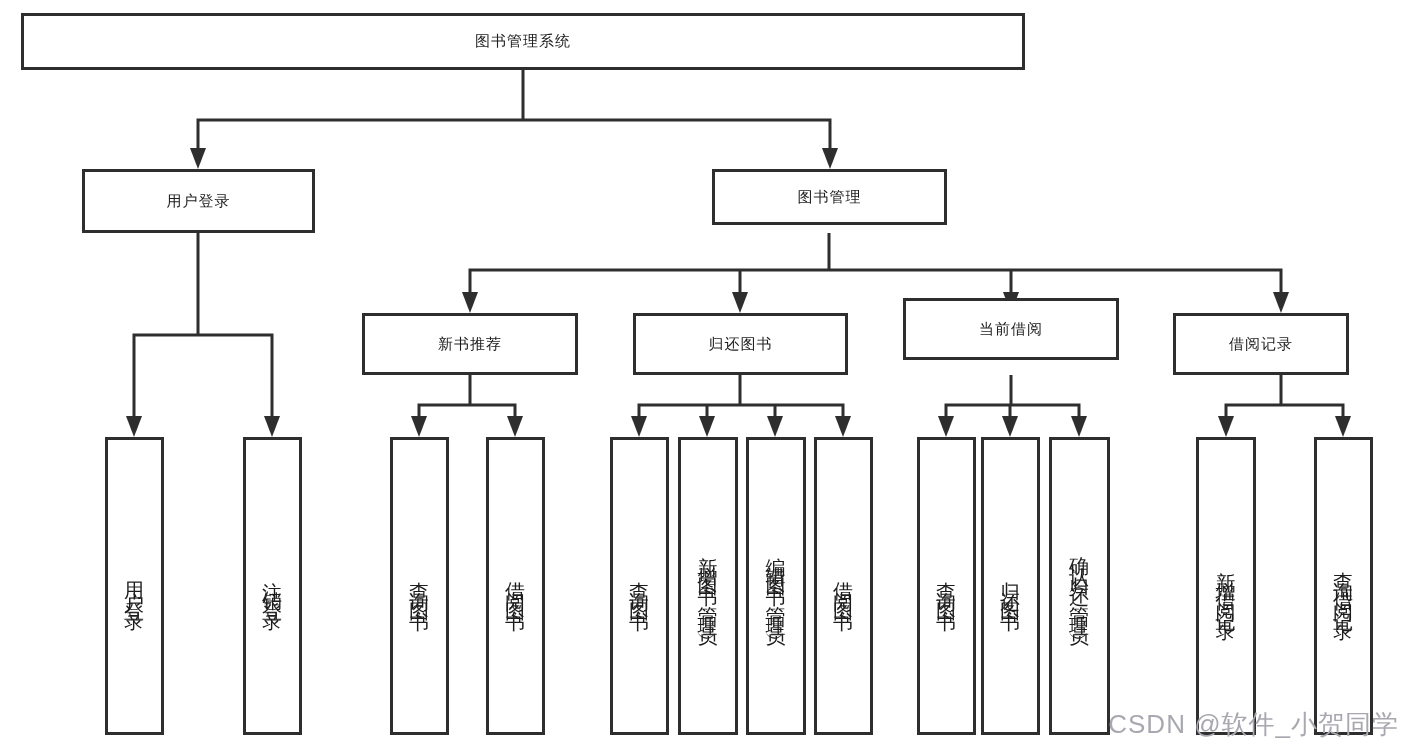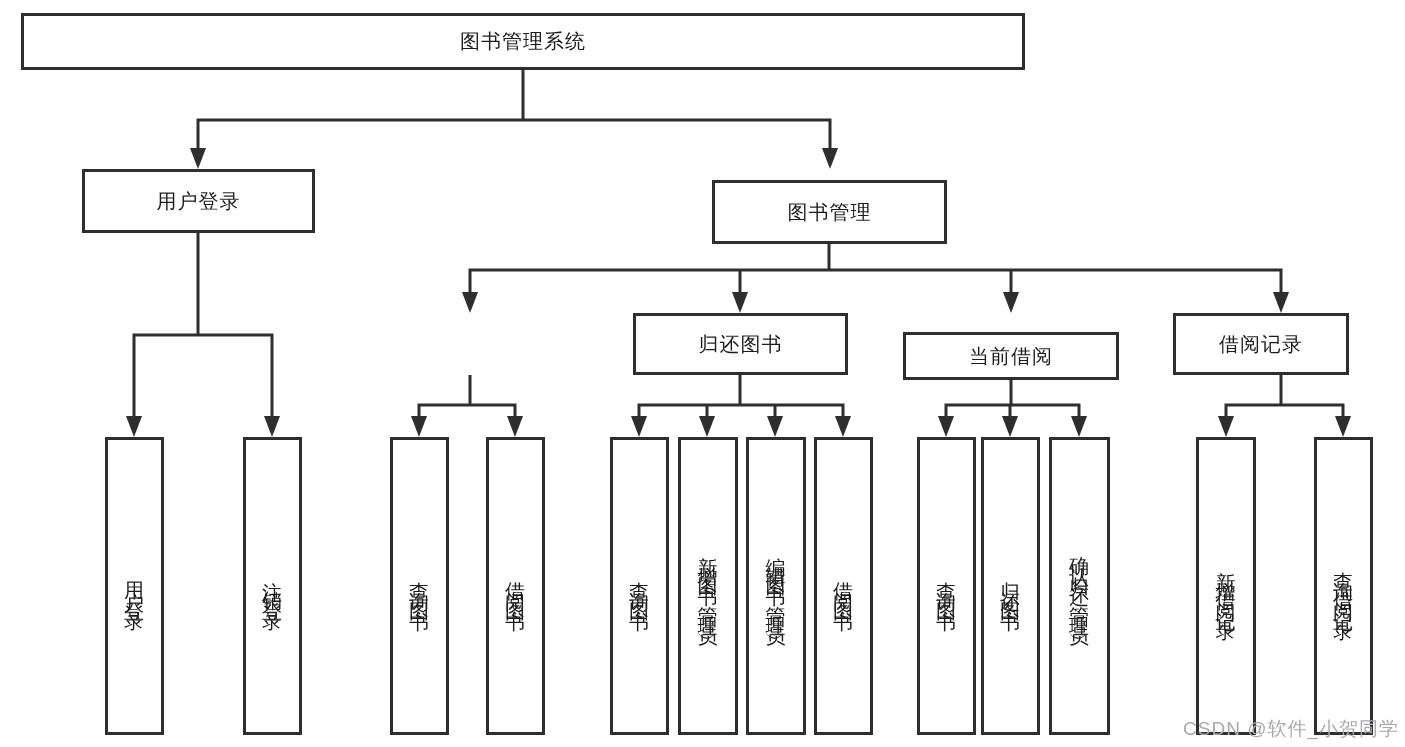--- a/index.html
+++ b/index.html
@@ -13,37 +13,37 @@
   .wires{position:absolute;left:0;top:0;z-index:1;pointer-events:none;}
   .node{
     position:absolute;
     box-sizing:border-box;
     border:3px solid #2e2e2e;
     background:#ffffff;
     display:flex;
     align-items:center;
     justify-content:center;
     color:#1c1c1c;
-    font-size:20px;
+    font-size:15px;
     letter-spacing:1px;
     z-index:2;
     text-align:center;
   }
   .vnode{
     writing-mode:vertical-rl;
     text-orientation:mixed;
     letter-spacing:10px;
     line-height:1;
     font-size:20px;
   }
   .watermark{
     position:absolute;
     right:6px;
     bottom:5px;
-    font-size:19px;
+    font-size:26px;
     color:#a8a8b0;
     letter-spacing:1px;
     z-index:3;
     white-space:nowrap;
   }
 </style>
 </head>
 <body>
 
 <div id="stage">
@@ -84,24 +84,25 @@
       <polygon points="1002,416 1018,416 1010,437"></polygon>
       <polygon points="1071,416 1087,416 1079,437"></polygon>
       <polygon points="1218,416 1234,416 1226,437"></polygon>
       <polygon points="1335,416 1351,416 1343,437"></polygon>
     </g>
   </svg>
 
   <div class="node" style="left:21px;top:13px;width:1004px;height:57px">图书管理系统</div>
 
   <div class="node" style="left:82px;top:169px;width:233px;height:64px">用户登录</div>
-  <div class="node" style="left:712px;top:180px;width:235px;height:64px">图书管理</div>
+  <div class="node" style="left:712px;top:169px;width:235px;height:56px">图书管理</div>
 
+  <div class="node" style="left:362px;top:313px;width:216px;height:62px">新书推荐</div>
   <div class="node" style="left:633px;top:313px;width:215px;height:62px">归还图书</div>
-  <div class="node" style="left:903px;top:332px;width:216px;height:48px">当前借阅</div>
+  <div class="node" style="left:903px;top:298px;width:216px;height:62px">当前借阅</div>
   <div class="node" style="left:1173px;top:313px;width:176px;height:62px">借阅记录</div>
 
   <div class="node vnode" style="left:105px;top:437px;width:59px;height:298px">用户登录</div>
   <div class="node vnode" style="left:243px;top:437px;width:59px;height:298px">注销登录</div>
 
   <div class="node vnode" style="left:390px;top:437px;width:59px;height:298px">查询图书</div>
   <div class="node vnode" style="left:486px;top:437px;width:59px;height:298px">借阅图书</div>
 
   <div class="node vnode" style="left:610px;top:437px;width:59px;height:298px">查询图书</div>
   <div class="node vnode" style="left:678px;top:437px;width:60px;height:298px">新增图书（管理员）</div>

